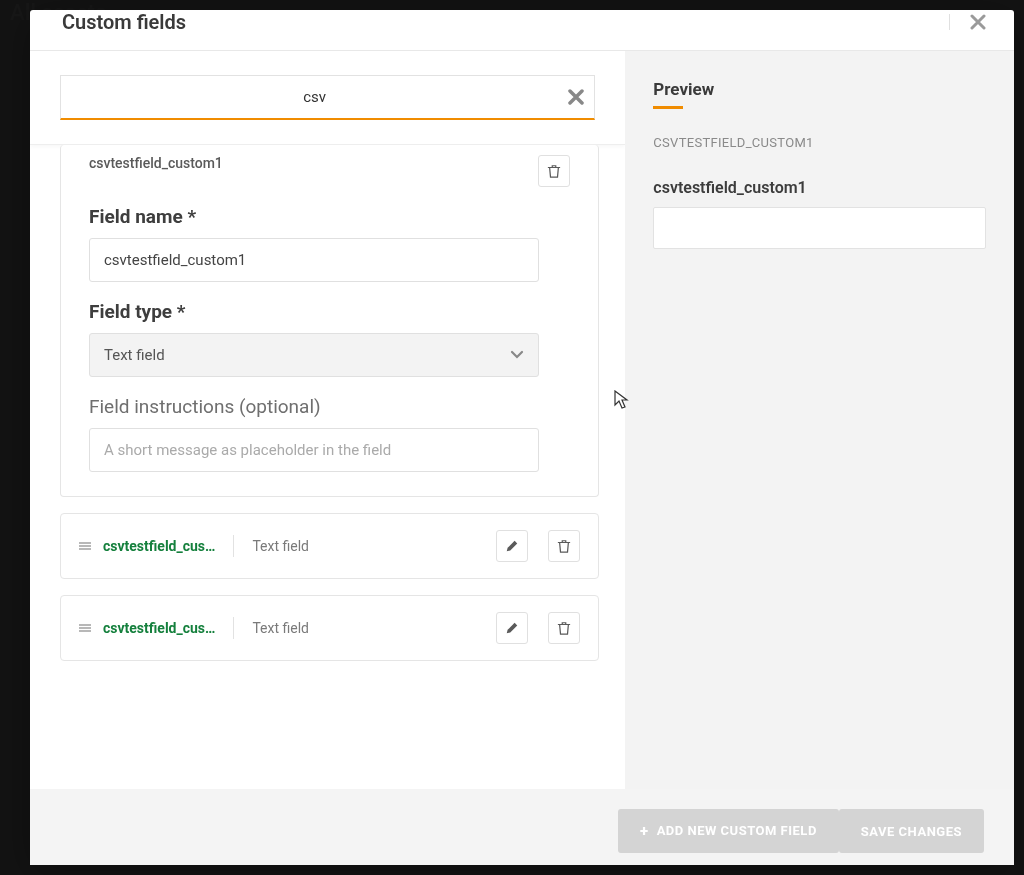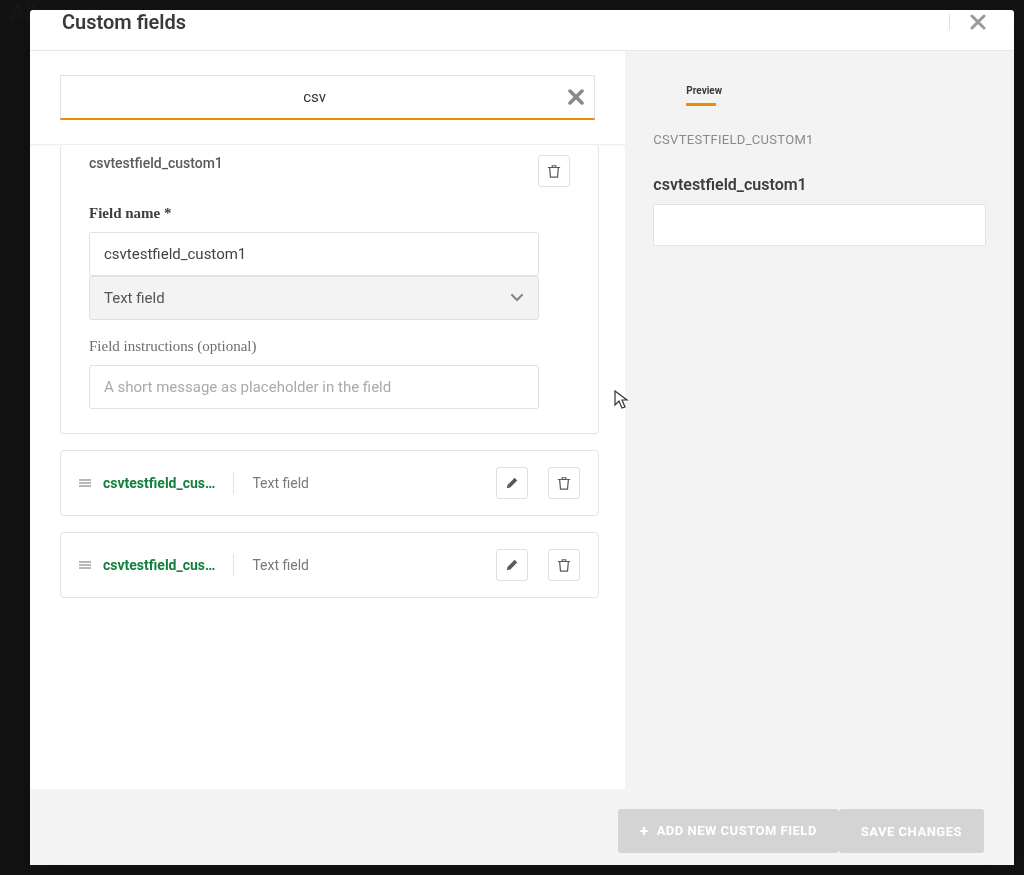--- a/index.html
+++ b/index.html
@@ -44,34 +44,34 @@
   .field-card-open { padding: 10px 28px 24px 28px; border-top: none; margin-right: 20px; }
   .field-card { display: flex; align-items: center; padding: 16px 18px; gap: 12px; margin-right: 20px; }
   .drag-handle { color: #b8b8b8; font-size: 13px; cursor: grab; display: inline-flex; flex-direction: column; line-height: 4px; }
   .card-name { font-weight: 700; color: #15803d; font-size: 14px; max-width: 130px; overflow: hidden; white-space: nowrap; text-overflow: ellipsis; }
   .divider-v { width: 1px; height: 22px; background: #e2e2e2; margin: 0 6px; }
   .card-type { color: #7a7a7a; font-size: 14px; flex: 1; }
   .icon-btn { width: 32px; height: 32px; border: 1px solid #e0e0e0; border-radius: 3px; display: flex; align-items: center; justify-content: center; color: #5a5a5a; cursor: pointer; background: #fff; font-size: 14px; }
   .icon-btn + .icon-btn { margin-left: 8px; }
   .open-title { font-size: 14px; color: #5a5a5a; font-weight: 500; margin-bottom: 4px; }
   .open-row-top { display: flex; justify-content: space-between; align-items: flex-start; }
-  .form-label { font-size: 15px; font-weight: 700; color: #3e3e3e; margin-top: 18px; margin-bottom: 10px; display: block; font-family: Liberation Serif, serif; }
+  .form-label { font-size: 19px; font-weight: 700; color: #3e3e3e; margin-top: 18px; margin-bottom: 10px; display: block; }
   .form-label.light { font-weight: 400; color: #6f6f6f; }
   .text-input {
     width: 100%; max-width: 450px; border: 1px solid #e0e0e0; border-radius: 3px;
     padding: 12px 14px; font-size: 15px; color: #444; outline: none;
   }
   .text-input::placeholder { color: #aaa; }
   .select-box {
     width: 100%; max-width: 450px; border: 1px solid #e0e0e0; border-radius: 3px;
     padding: 12px 14px; font-size: 15px; color: #555; background: #f3f3f3;
     display: flex; justify-content: space-between; align-items: center; cursor: pointer;
   }
   .chevron { color: #888; }
-  .preview-label { font-size: 10px; font-weight: 700; color: #3a3a3a; padding-bottom: 8px; display: inline-block; position: relative; margin-left: 33px; }
+  .preview-label { font-size: 17px; font-weight: 700; color: #3a3a3a; padding-bottom: 8px; display: inline-block; position: relative; }
   .preview-label::after { content: ""; position: absolute; left: 0; bottom: -2px; width: 30px; height: 3px; background: #f08c00; }
   .preview-upper { font-size: 13px; color: #8a8a8a; margin-top: 28px; letter-spacing: 0.3px; }
   .preview-name { font-size: 16px; font-weight: 600; color: #3c3c3c; margin-top: 28px; margin-bottom: 10px; }
   .preview-input { width: 100%; border: 1px solid #e2e2e2; border-radius: 2px; height: 42px; background: #fff; }
   .footer {
     display: flex; justify-content: flex-end; padding: 20px 30px 12px 30px;
     background: #f4f4f4;
   }
   .btn {
     border: none; border-radius: 3px; padding: 13px 22px; font-size: 13px; font-weight: 700;
@@ -122,20 +122,21 @@
             <div class="icon-btn">
               <svg width="14" height="14" viewBox="0 0 16 16">
                   <path d="M3 4h10l-1 11H4L3 4zm3-2h4v2H6V2zM1 4h14" stroke="currentColor" stroke-width="1.4" fill="none"></path>
                 </svg>
             </div>
           </div>
 
           <label class="form-label">Field name *</label>
           <input class="text-input" value="csvtestfield_custom1" style="">
 
+          <label class="form-label">Field type *</label>
           <div class="select-box">
             <span>Text field</span>
             <span class="chevron">
               <svg width="14" height="10" viewBox="0 0 14 10">
                   <path d="M2 2l5 5 5-5" stroke="currentColor" stroke-width="2.2" fill="none" stroke-linecap="round"></path>
                 </svg>
             </span>
           </div>
 
           <label class="form-label light">Field instructions (optional)</label>

